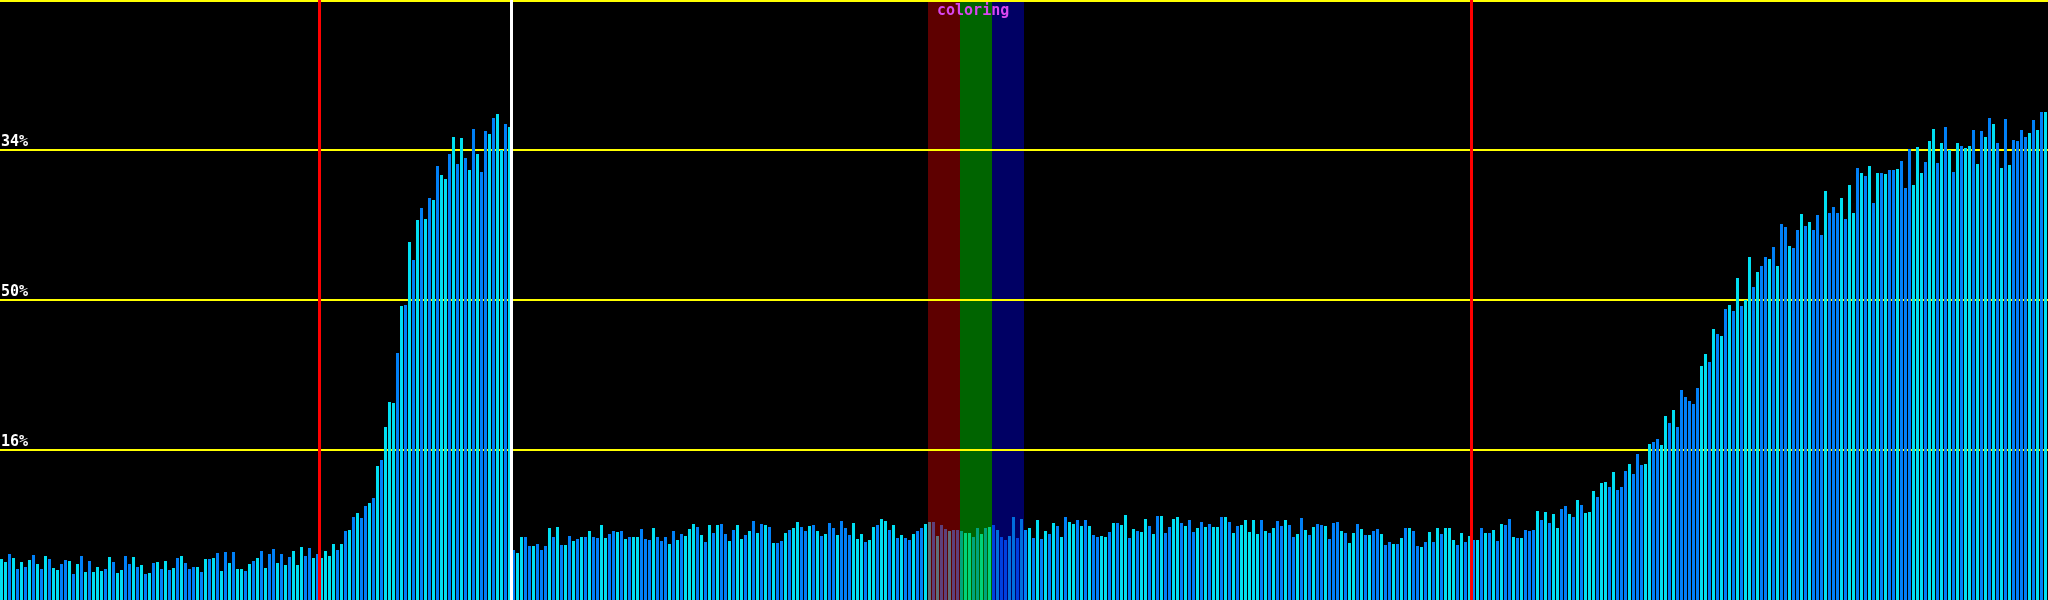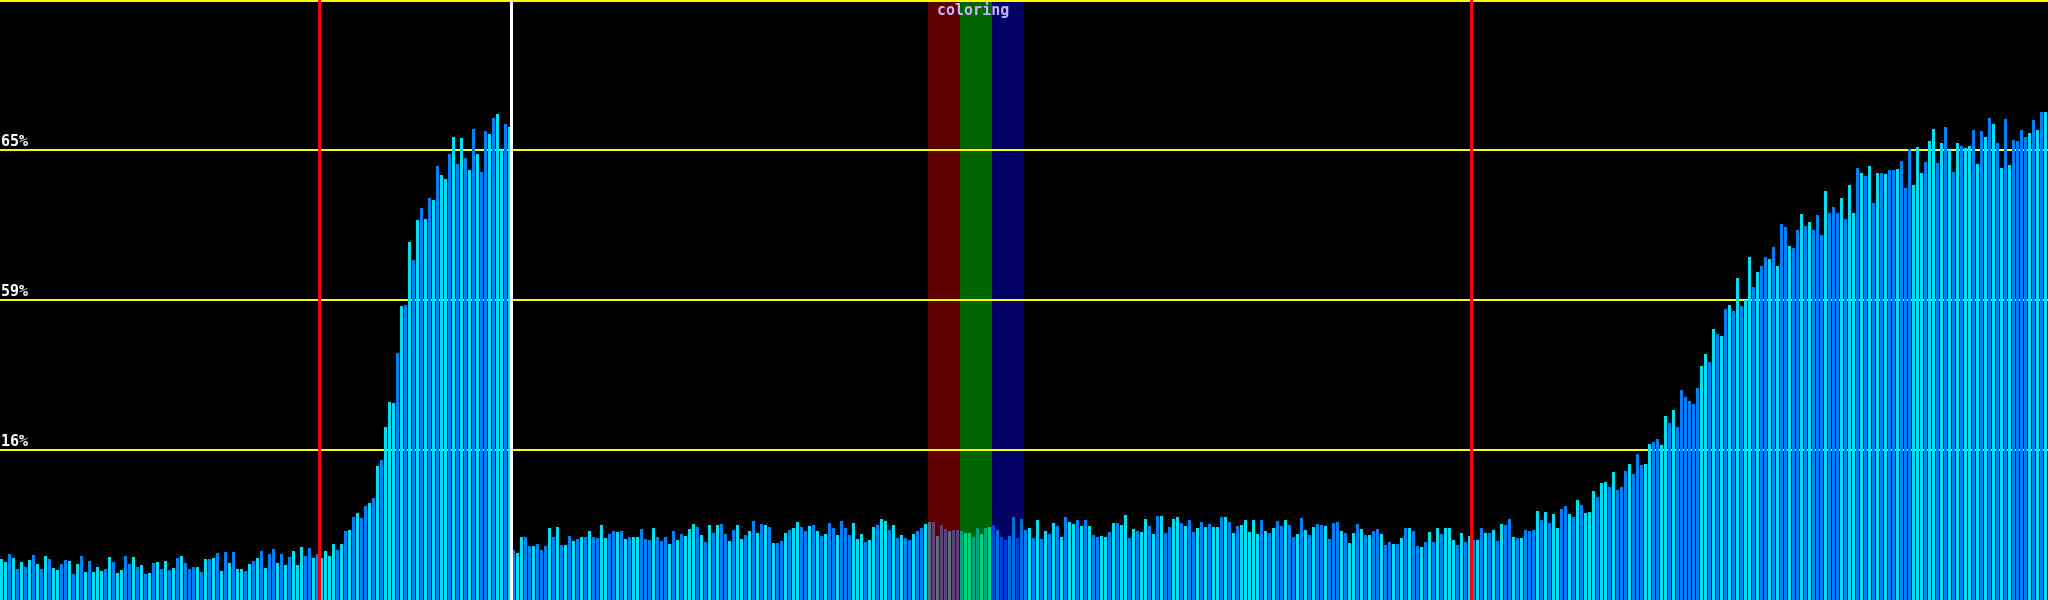--- a/index.html
+++ b/index.html
@@ -562,18 +562,18 @@
       <div class="gridseg" style="left: 922px; width: 108px; top: 149px; background: rgb(255, 255, 0);"></div>
       <div class="gridseg" style="left: 922px; width: 108px; top: 299px; background: rgb(255, 255, 0);"></div>
       <div class="gridseg" style="left: 922px; width: 108px; top: 449px; background: rgb(255, 255, 0);"></div>
     </div>
   <div id="markers" class="layer">
       <div class="vline" style="left: 318px; width: 3px; background: rgb(255, 0, 0);"></div>
       <div class="vline" style="left: 510px; width: 3px; background: rgb(255, 255, 255);"></div>
       <div class="vline" style="left: 1470px; width: 3px; background: rgb(255, 0, 0);"></div>
     </div>
   <div id="ylabels" class="layer">
-      <div class="ylabel" style="top: 133px; color: rgb(255, 255, 255);">65%</div>
-      <div class="ylabel" style="top: 283px; color: rgb(255, 255, 255);">59%</div>
+      <div class="ylabel" style="top: 133px; color: rgb(255, 255, 255);">34%</div>
+      <div class="ylabel" style="top: 283px; color: rgb(255, 255, 255);">50%</div>
       <div class="ylabel" style="top: 433px; color: rgb(255, 255, 255);">16%</div>
     </div>
-  <div id="coloring-label" style="left: 937px; top: 3px; color: #c4b5fd;">coloring</div>
+  <div id="coloring-label" style="left: 937px; top: 3px; color: #d946ef;">coloring</div>
 </div>
 
 </body></html>

